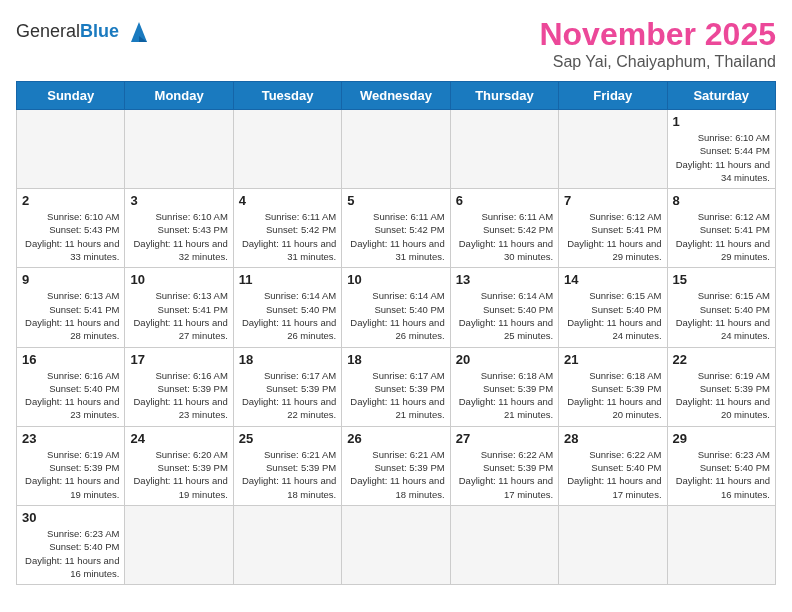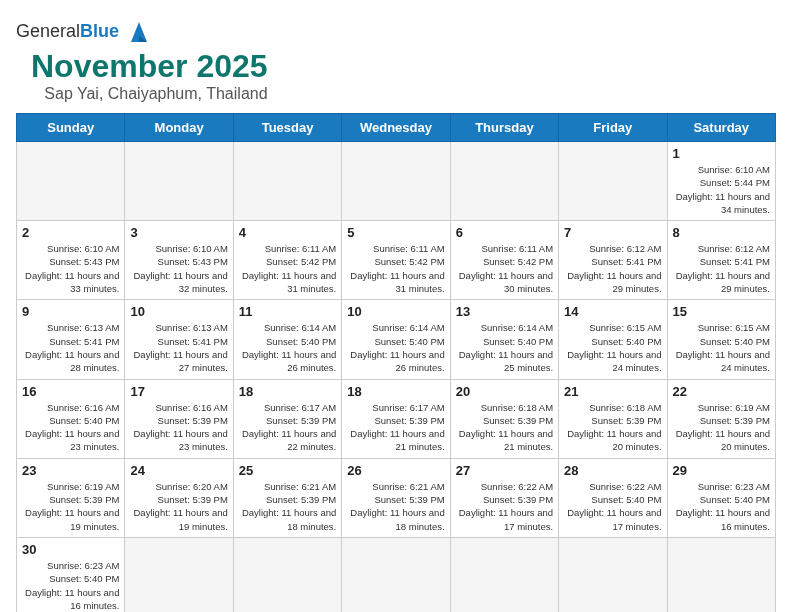--- a/index.html
+++ b/index.html
@@ -8,21 +8,20 @@
       background: #fff;
       width: 792px;
       min-height: 612px;
       padding: 16px;
     }
     .header-section {
       display: flex;
       justify-content: space-between;
       align-items: flex-start;
       margin-bottom: 10px;
-      flex-direction: column;
     }
     .logo-area {
       display: flex;
       align-items: center;
     }
     .logo-text {
       font-size: 18px;
       line-height: 1.2;
     }
     .logo-general {
@@ -37,21 +36,21 @@
       width: 32px;
       height: 32px;
       margin-left: 4px;
     }
     .title-area {
       text-align: right;
     }
     .month-title {
       font-size: 32px;
       font-weight: bold;
-      color: #0f766e;
+      color: #ec4899;
       margin-left: 15px;
     }
     .subtitle {
       font-size: 16px;
       color: #555;
     }
     .calendar {
       width: 100%;
       border-collapse: collapse;
       border: 1px solid #ccc;

